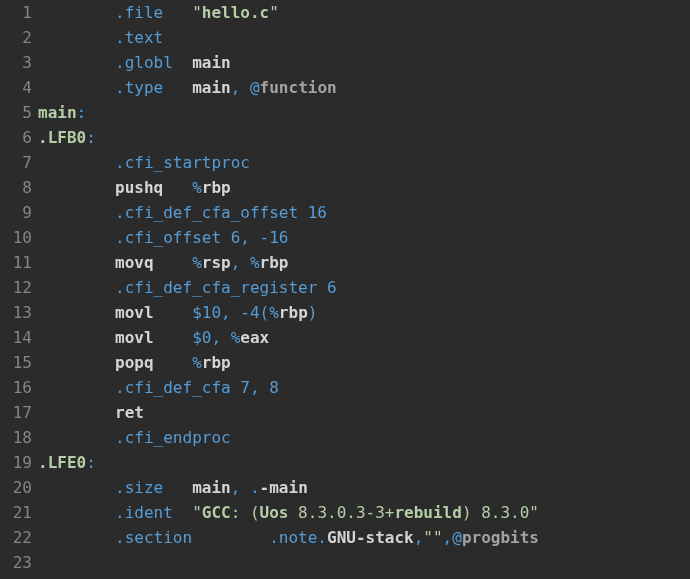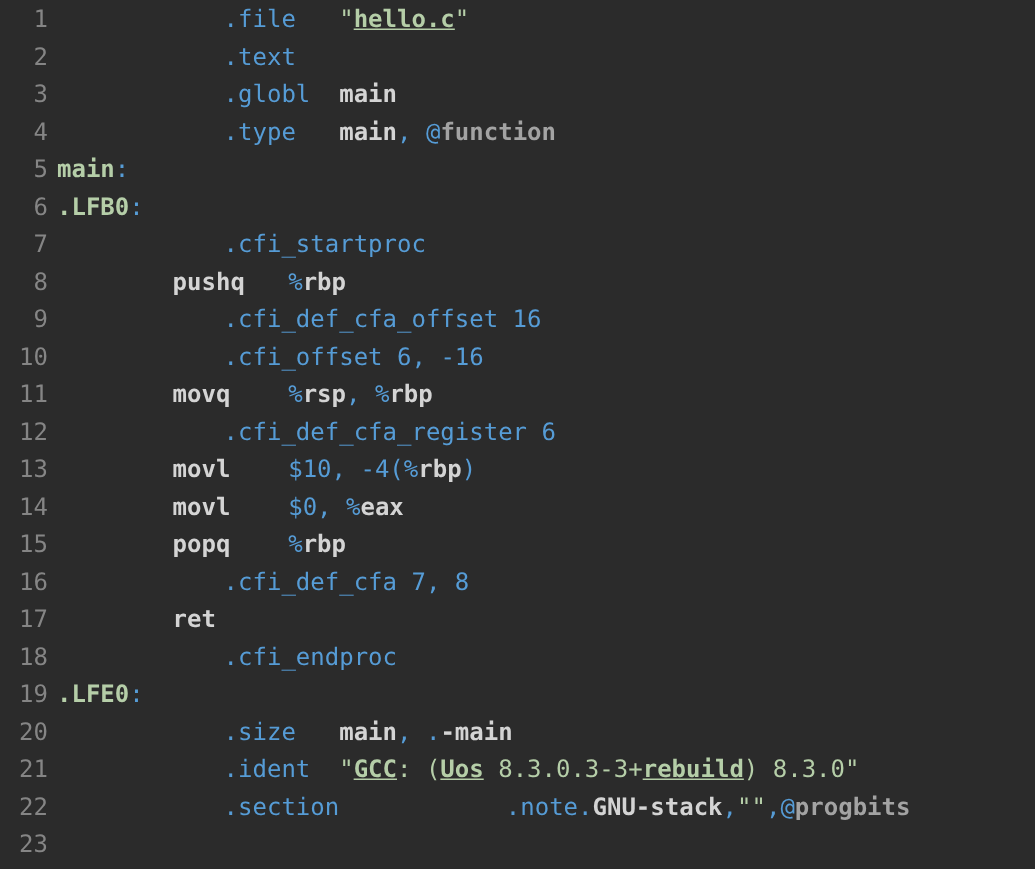--- a/index.html
+++ b/index.html
@@ -27,26 +27,26 @@
     color: #858585;
     padding-right: 6px;
     flex: 0 0 auto;
     user-select: none;
   }
   .code {
     flex: 1 1 auto;
     white-space: pre;
   }
   .tok-default  { color: #d4d4d4; font-weight: bold;}
-  .tok-directive{ color: #569cd6; margin-left: 34px; }
+  .tok-directive{ color: #569cd6; }
   .tok-label    { color: #b5cea8; font-weight: bold;}
   .tok-colon    { color: #569cd6; }
   .tok-number   { color: #569cd6; }
   .tok-string   { color: #b5cea8; }
-  .tok-strbold  { color: #b5cea8; font-weight: bold; text-decoration: underline;}
+  .tok-strbold  { color: #b5cea8; font-weight: bold;}
   .tok-func     { color: #a3a3a3; font-weight: bold;}
   .tok-at       { color: #569cd6; }
   .tok-reg      { color: #d4d4d4; font-weight: bold; text-align: right;}
   .tok-regpct   { color: #569cd6; }
   .tok-op       { color: #569cd6; }
 </style>
 </head>
 <body>
 
 <div class="editor" id="editor"><div class="line"><div class="gutter">1</div><div class="code"><span class="tok-default">        </span><span class="tok-directive">.file</span><span class="tok-default">   </span><span class="tok-string">"</span><span class="tok-strbold">hello.c</span><span class="tok-string">"</span></div></div><div class="line"><div class="gutter">2</div><div class="code"><span class="tok-default">        </span><span class="tok-directive">.text</span></div></div><div class="line"><div class="gutter">3</div><div class="code"><span class="tok-default">        </span><span class="tok-directive">.globl</span><span class="tok-default">  </span><span class="tok-default">main</span></div></div><div class="line"><div class="gutter">4</div><div class="code"><span class="tok-default">        </span><span class="tok-directive">.type</span><span class="tok-default">   </span><span class="tok-default">main</span><span class="tok-op">,</span><span class="tok-default"> </span><span class="tok-at">@</span><span class="tok-func">function</span></div></div><div class="line"><div class="gutter">5</div><div class="code"><span class="tok-label">main</span><span class="tok-colon">:</span></div></div><div class="line"><div class="gutter">6</div><div class="code"><span class="tok-label">.LFB0</span><span class="tok-colon">:</span></div></div><div class="line"><div class="gutter">7</div><div class="code"><span class="tok-default">        </span><span class="tok-directive">.cfi_startproc</span></div></div><div class="line"><div class="gutter">8</div><div class="code"><span class="tok-default">        </span><span class="tok-default">pushq   </span><span class="tok-regpct">%</span><span class="tok-reg">rbp</span></div></div><div class="line"><div class="gutter">9</div><div class="code"><span class="tok-default">        </span><span class="tok-directive">.cfi_def_cfa_offset</span><span class="tok-default"> </span><span class="tok-number">16</span></div></div><div class="line"><div class="gutter">10</div><div class="code"><span class="tok-default">        </span><span class="tok-directive">.cfi_offset</span><span class="tok-default"> </span><span class="tok-number">6</span><span class="tok-op">,</span><span class="tok-default"> </span><span class="tok-number">-16</span></div></div><div class="line"><div class="gutter">11</div><div class="code"><span class="tok-default">        </span><span class="tok-default">movq    </span><span class="tok-regpct">%</span><span class="tok-reg">rsp</span><span class="tok-op">,</span><span class="tok-default"> </span><span class="tok-regpct">%</span><span class="tok-reg">rbp</span></div></div><div class="line"><div class="gutter">12</div><div class="code"><span class="tok-default">        </span><span class="tok-directive">.cfi_def_cfa_register</span><span class="tok-default"> </span><span class="tok-number">6</span></div></div><div class="line"><div class="gutter">13</div><div class="code"><span class="tok-default">        </span><span class="tok-default">movl    </span><span class="tok-number">$10</span><span class="tok-op">,</span><span class="tok-default"> </span><span class="tok-number">-4</span><span class="tok-op">(</span><span class="tok-regpct">%</span><span class="tok-reg">rbp</span><span class="tok-op">)</span></div></div><div class="line"><div class="gutter">14</div><div class="code"><span class="tok-default">        </span><span class="tok-default">movl    </span><span class="tok-number">$0</span><span class="tok-op">,</span><span class="tok-default"> </span><span class="tok-regpct">%</span><span class="tok-reg">eax</span></div></div><div class="line"><div class="gutter">15</div><div class="code"><span class="tok-default">        </span><span class="tok-default">popq    </span><span class="tok-regpct">%</span><span class="tok-reg">rbp</span></div></div><div class="line"><div class="gutter">16</div><div class="code"><span class="tok-default">        </span><span class="tok-directive">.cfi_def_cfa</span><span class="tok-default"> </span><span class="tok-number">7</span><span class="tok-op">,</span><span class="tok-default"> </span><span class="tok-number">8</span></div></div><div class="line"><div class="gutter">17</div><div class="code"><span class="tok-default">        </span><span class="tok-default">ret</span></div></div><div class="line"><div class="gutter">18</div><div class="code"><span class="tok-default">        </span><span class="tok-directive">.cfi_endproc</span></div></div><div class="line"><div class="gutter">19</div><div class="code"><span class="tok-label">.LFE0</span><span class="tok-colon">:</span></div></div><div class="line"><div class="gutter">20</div><div class="code"><span class="tok-default">        </span><span class="tok-directive">.size</span><span class="tok-default">   </span><span class="tok-default">main</span><span class="tok-op">,</span><span class="tok-default"> </span><span class="tok-op">.</span><span class="tok-default">-main</span></div></div><div class="line"><div class="gutter">21</div><div class="code"><span class="tok-default">        </span><span class="tok-directive">.ident</span><span class="tok-default">  </span><span class="tok-string">"</span><span class="tok-strbold">GCC</span><span class="tok-string">: (</span><span class="tok-strbold">Uos</span><span class="tok-string"> 8.3.0.3-3+</span><span class="tok-strbold">rebuild</span><span class="tok-string">) 8.3.0"</span></div></div><div class="line"><div class="gutter">22</div><div class="code"><span class="tok-default">        </span><span class="tok-directive">.section</span><span class="tok-default">        </span><span class="tok-directive">.note</span><span class="tok-op">.</span><span class="tok-default">GNU-stack</span><span class="tok-op">,</span><span class="tok-string">""</span><span class="tok-op">,</span><span class="tok-at">@</span><span class="tok-func">progbits</span></div></div><div class="line"><div class="gutter">23</div><div class="code"></div></div></div>

